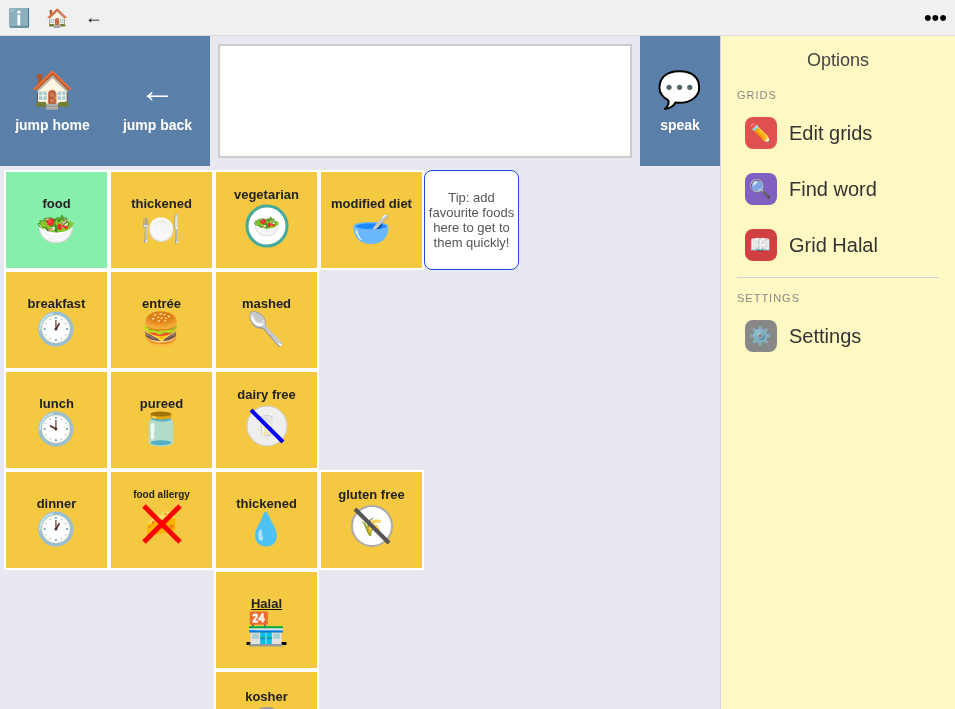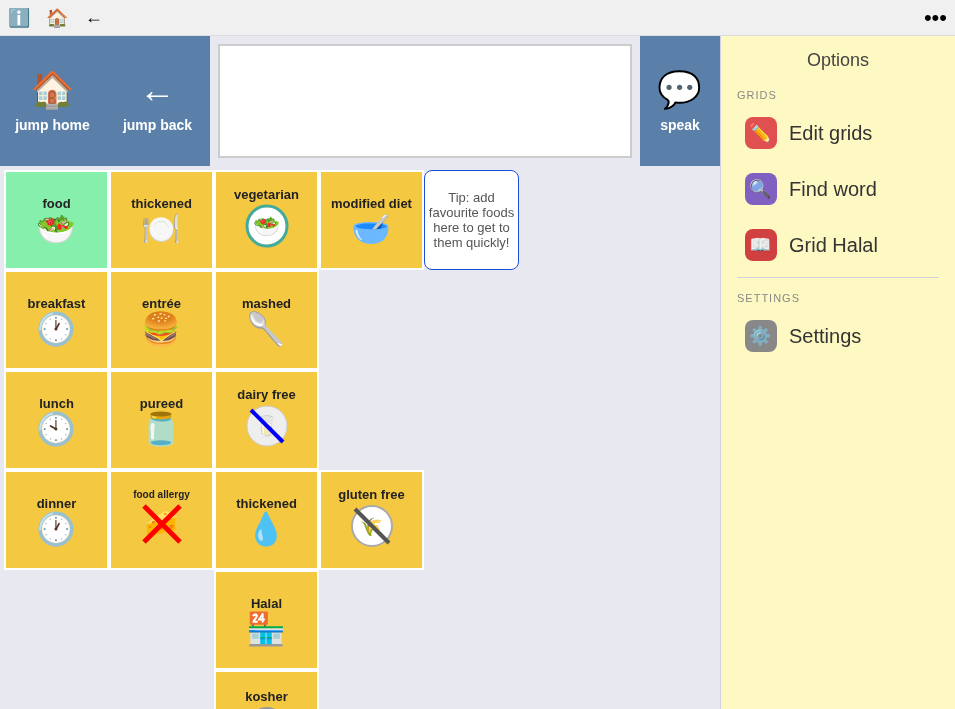--- a/index.html
+++ b/index.html
@@ -338,21 +338,21 @@
           <span class="cell-icon">
             <svg width="44" height="44" viewBox="0 0 44 44">
               <circle cx="22" cy="22" r="20" fill="white" stroke="#aaa" stroke-width="2"></circle>
               <text x="22" y="29" text-anchor="middle" font-size="18">🌾</text>
               <line x1="5" y1="5" x2="39" y2="39" stroke="#555" stroke-width="4"></line>
             </svg>
           </span>
         </div>
       </div>
 
-      <div class="grid-row" style="margin-left: 210px;">
+      <div class="grid-row" style="margin-left: 210px; text-decoration: underline;">
         <div class="grid-cell">
           <span class="cell-label">Halal</span>
           <span class="cell-icon">🏪</span>
         </div>
       </div>
 
       <div class="grid-row" style="margin-left: 210px;">
         <div class="grid-cell">
           <span class="cell-label">kosher</span>
           <span class="cell-icon">

